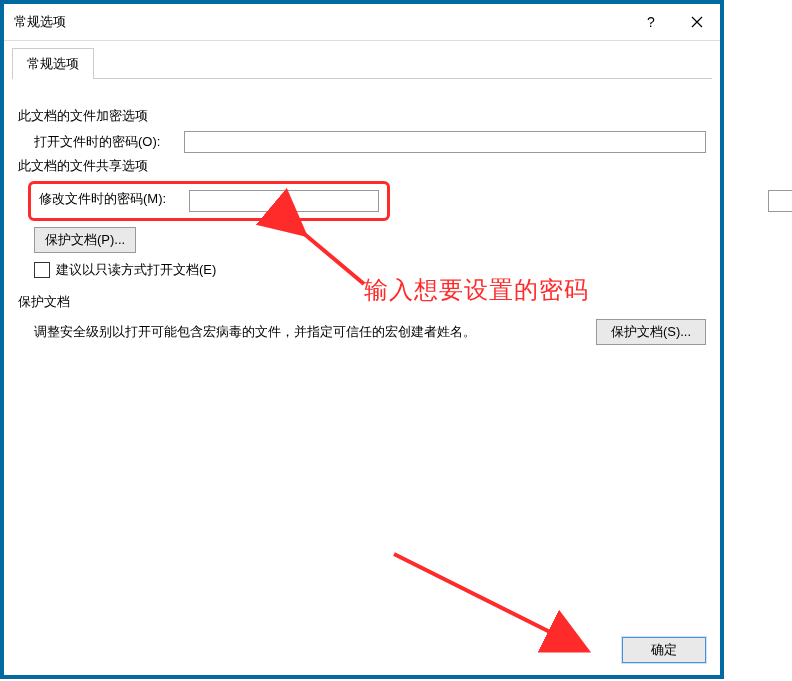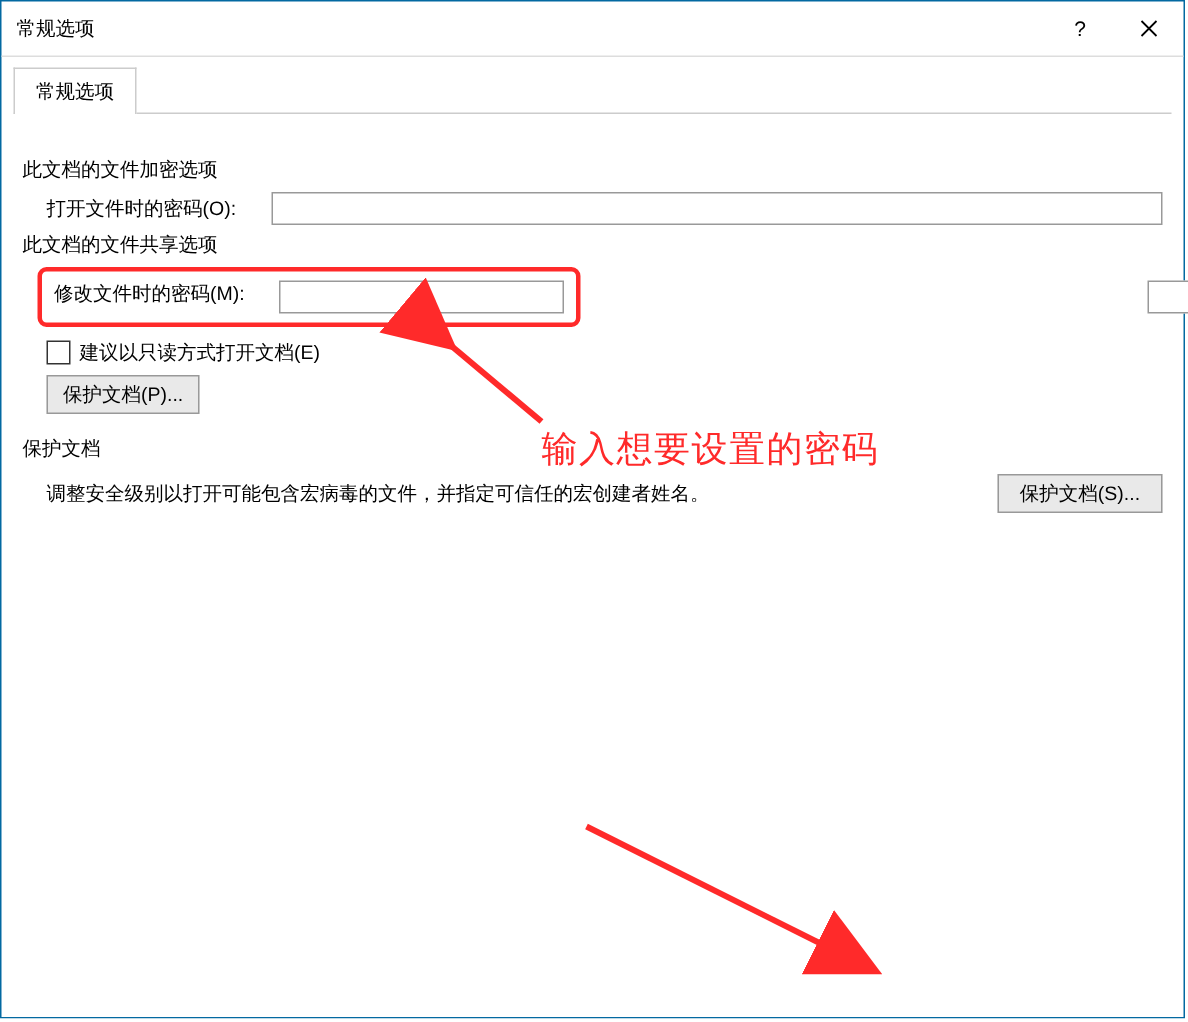--- a/index.html
+++ b/index.html
@@ -1,16 +1,16 @@
 <!DOCTYPE html>
 <html><head>
 <meta charset="utf-8">
 <style>
   html,body{margin:0;padding:0;font-family:"Microsoft YaHei","SimSun",Arial,sans-serif;font-size:13px;color:#000;background:#fff}
-  .window{position:relative;width:790px;height:679px;border:1px solid #0369a1;background:#fff;box-sizing:border-box}
+  .window{position:relative;width:724px;height:679px;border:4px solid #0369a1;background:#fff;box-sizing:border-box}
   .titlebar{height:36px;display:flex;align-items:center;justify-content:space-between;padding-left:10px;border-bottom:1px solid #ddd}
   .titlebar .title{font-size:13px}
   .titlebar .ctrls{display:flex;height:100%}
   .titlebar .ctrls div{width:46px;display:flex;align-items:center;justify-content:center;font-size:14px}
   .tabs{display:flex;margin:6px 0 0 8px}
   .tab{padding:6px 14px;border:1px solid #ccc;background:#fff;border-bottom:none;position:relative;top:1px}
   .body{border-top:1px solid #ccc;margin:0 8px;padding:24px 6px}
   .section-label{margin:4px 0 6px 0}
   .row{display:flex;align-items:center;margin:4px 0}
   .indent{padding-left:16px}
@@ -62,41 +62,42 @@
     <div class="section-label" style="margin-top:0">此文档的文件共享选项</div>
 
     <div class="row indent">
       <div class="red-box" style="display:flex;align-items:flex-start;flex:0 0 auto">
         <span class="input-label">修改文件时的密码(M):</span>
         <input class="txt" style="width: 190px; flex: 0 0 auto;" type="password" value="">
       </div>
       <input class="txt" style="margin-left: -2px;" type="password">
     </div>
 
+    <div class="row indent" style="margin-top:6px">
+      <button class="btn">保护文档(P)...</button>
+    </div>
+
     <div class="row indent" style="margin-top:8px">
       <span class="chk"></span>
       <span>建议以只读方式打开文档(E)</span>
-    </div>
-
-    <div class="row indent" style="margin-top:6px">
-      <button class="btn">保护文档(P)...</button>
     </div>
 
     <div class="section-label" style="margin-top:14px">保护文档</div>
     <div class="macro-row indent">
       <div class="macro-desc">调整安全级别以打开可能包含宏病毒的文件，并指定可信任的宏创建者姓名。</div>
       <button class="btn" style="min-width:110px;justify-content:center">保护文档(S)...</button>
     </div>
 
   </div>
 
   <div class="footer">
+    <button class="btn ok-btn">确定</button>
   </div>
 
-  <div class="annot-text" style="left:360px;top:282px">输入想要设置的密码</div>
+  <div class="annot-text" style="left:360px;top:270px">输入想要设置的密码</div>
 
   <div class="arrow" style="left:290px;top:220px">
     <svg width="80" height="70">
       <defs>
           <marker id="ah1" markerWidth="12" markerHeight="12" refX="2" refY="6" orient="auto">
             <path d="M12 0 L0 6 L12 12 Z" fill="#ff2a2a"></path>
           </marker>
         </defs>
       <line x1="70" y1="60" x2="8" y2="8" stroke="#ff2a2a" stroke-width="4" marker-end="url(#ah1)"></line>
     </svg>

